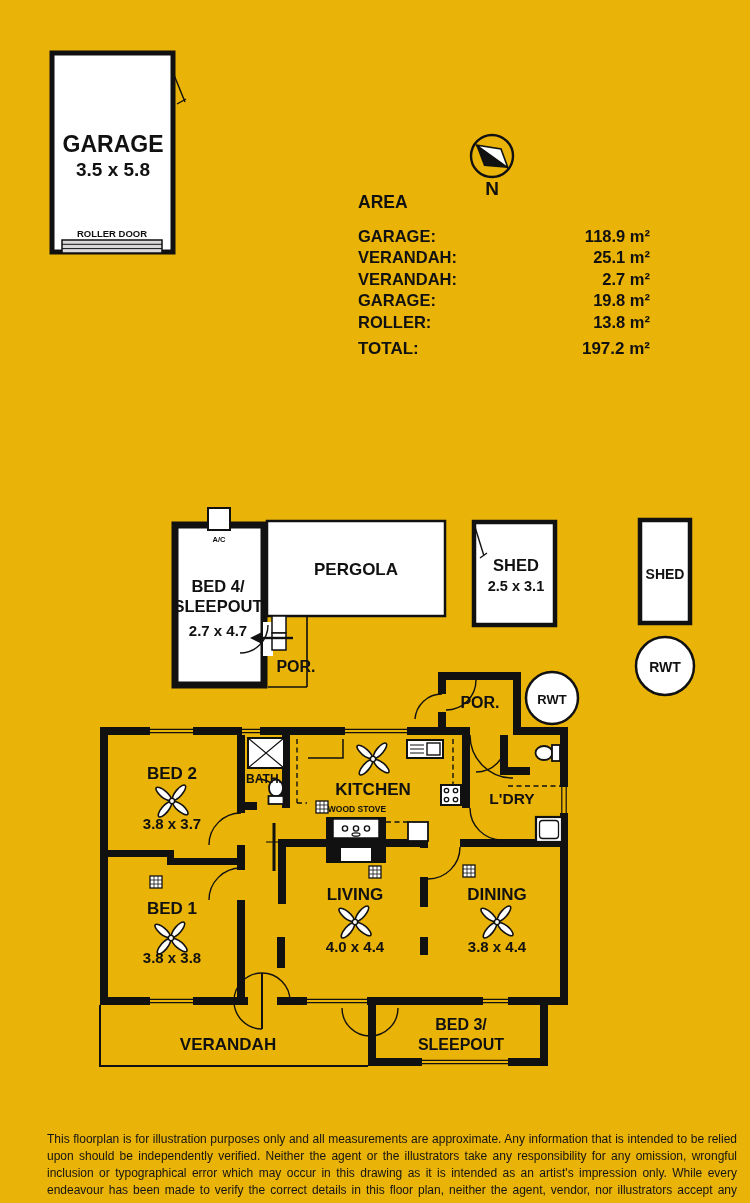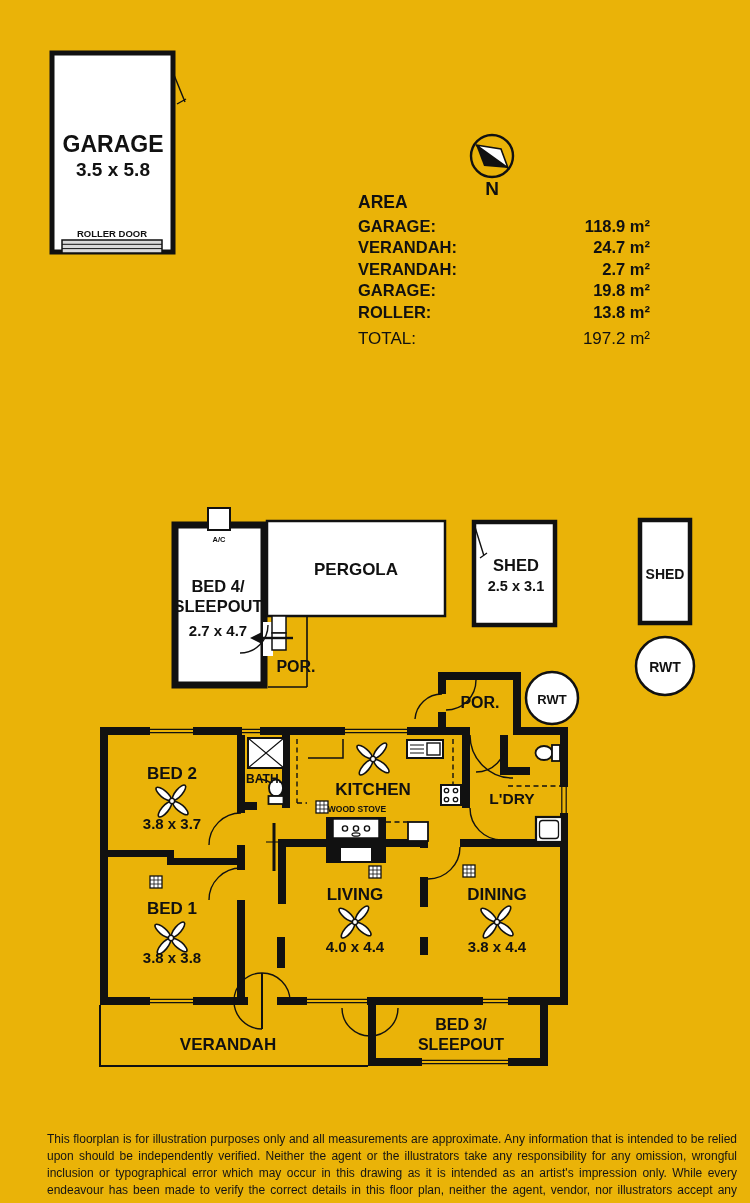--- a/index.html
+++ b/index.html
@@ -7,23 +7,23 @@
         font-family:"Liberation Sans","DejaVu Sans",sans-serif;padding-left:41px;}
   svg.plan{position:absolute;left:0;top:0;}
   svg.plan text{fill:#111;font-family:"Liberation Sans","DejaVu Sans",sans-serif;font-weight:bold;}
   .wall{fill:#111;}
   .thin{stroke:#111;fill:none;}
   .arc{stroke:#111;stroke-width:1.4;fill:none;}
   .dash{stroke:#111;stroke-width:1.4;fill:none;stroke-dasharray:5 3.5;}
   .winline{stroke:#111;stroke-width:1.2;}
   
   .area-table{position:absolute;left:358px;top:192px;width:292px;color:#111;}
-  .area-title{font-size:17.5px;font-weight:bold;margin-bottom:3px;}
+  .area-title{font-size:17.5px;font-weight:bold;margin-bottom:13px;}
   .area-row{display:flex;justify-content:space-between;font-size:16.5px;font-weight:bold;line-height:21.4px;}
-  .area-total{display:flex;justify-content:space-between;font-size:17px;font-weight:normal;margin-top:6px;}
+  .area-total{display:flex;justify-content:space-between;font-size:17px;font-weight:bold;margin-top:6px;}
   
   .disclaimer{position:absolute;left:47px;top:1119px;width:690px;font-size:12px;line-height:1.43;
               text-align:justify;text-align-last:justify;color:#141414;margin-top:12px;}
 </style>
 </head>
 <body>
 
 <div class="page">
 
 <svg class="plan" width="750" height="1203" viewBox="0 0 750 1203">
@@ -283,21 +283,21 @@
 </svg>
 
 <div class="area-table">
   <div class="area-title">AREA</div>
   <div class="area-row">
     <span>GARAGE:</span>
     <span>118.9 m²</span>
   </div>
   <div class="area-row">
     <span>VERANDAH:</span>
-    <span>24.7 m²</span>
+    <span>25.1 m²</span>
   </div>
   <div class="area-row">
     <span>VERANDAH:</span>
     <span>2.7 m²</span>
   </div>
   <div class="area-row">
     <span>GARAGE:</span>
     <span>19.8 m²</span>
   </div>
   <div class="area-row">

